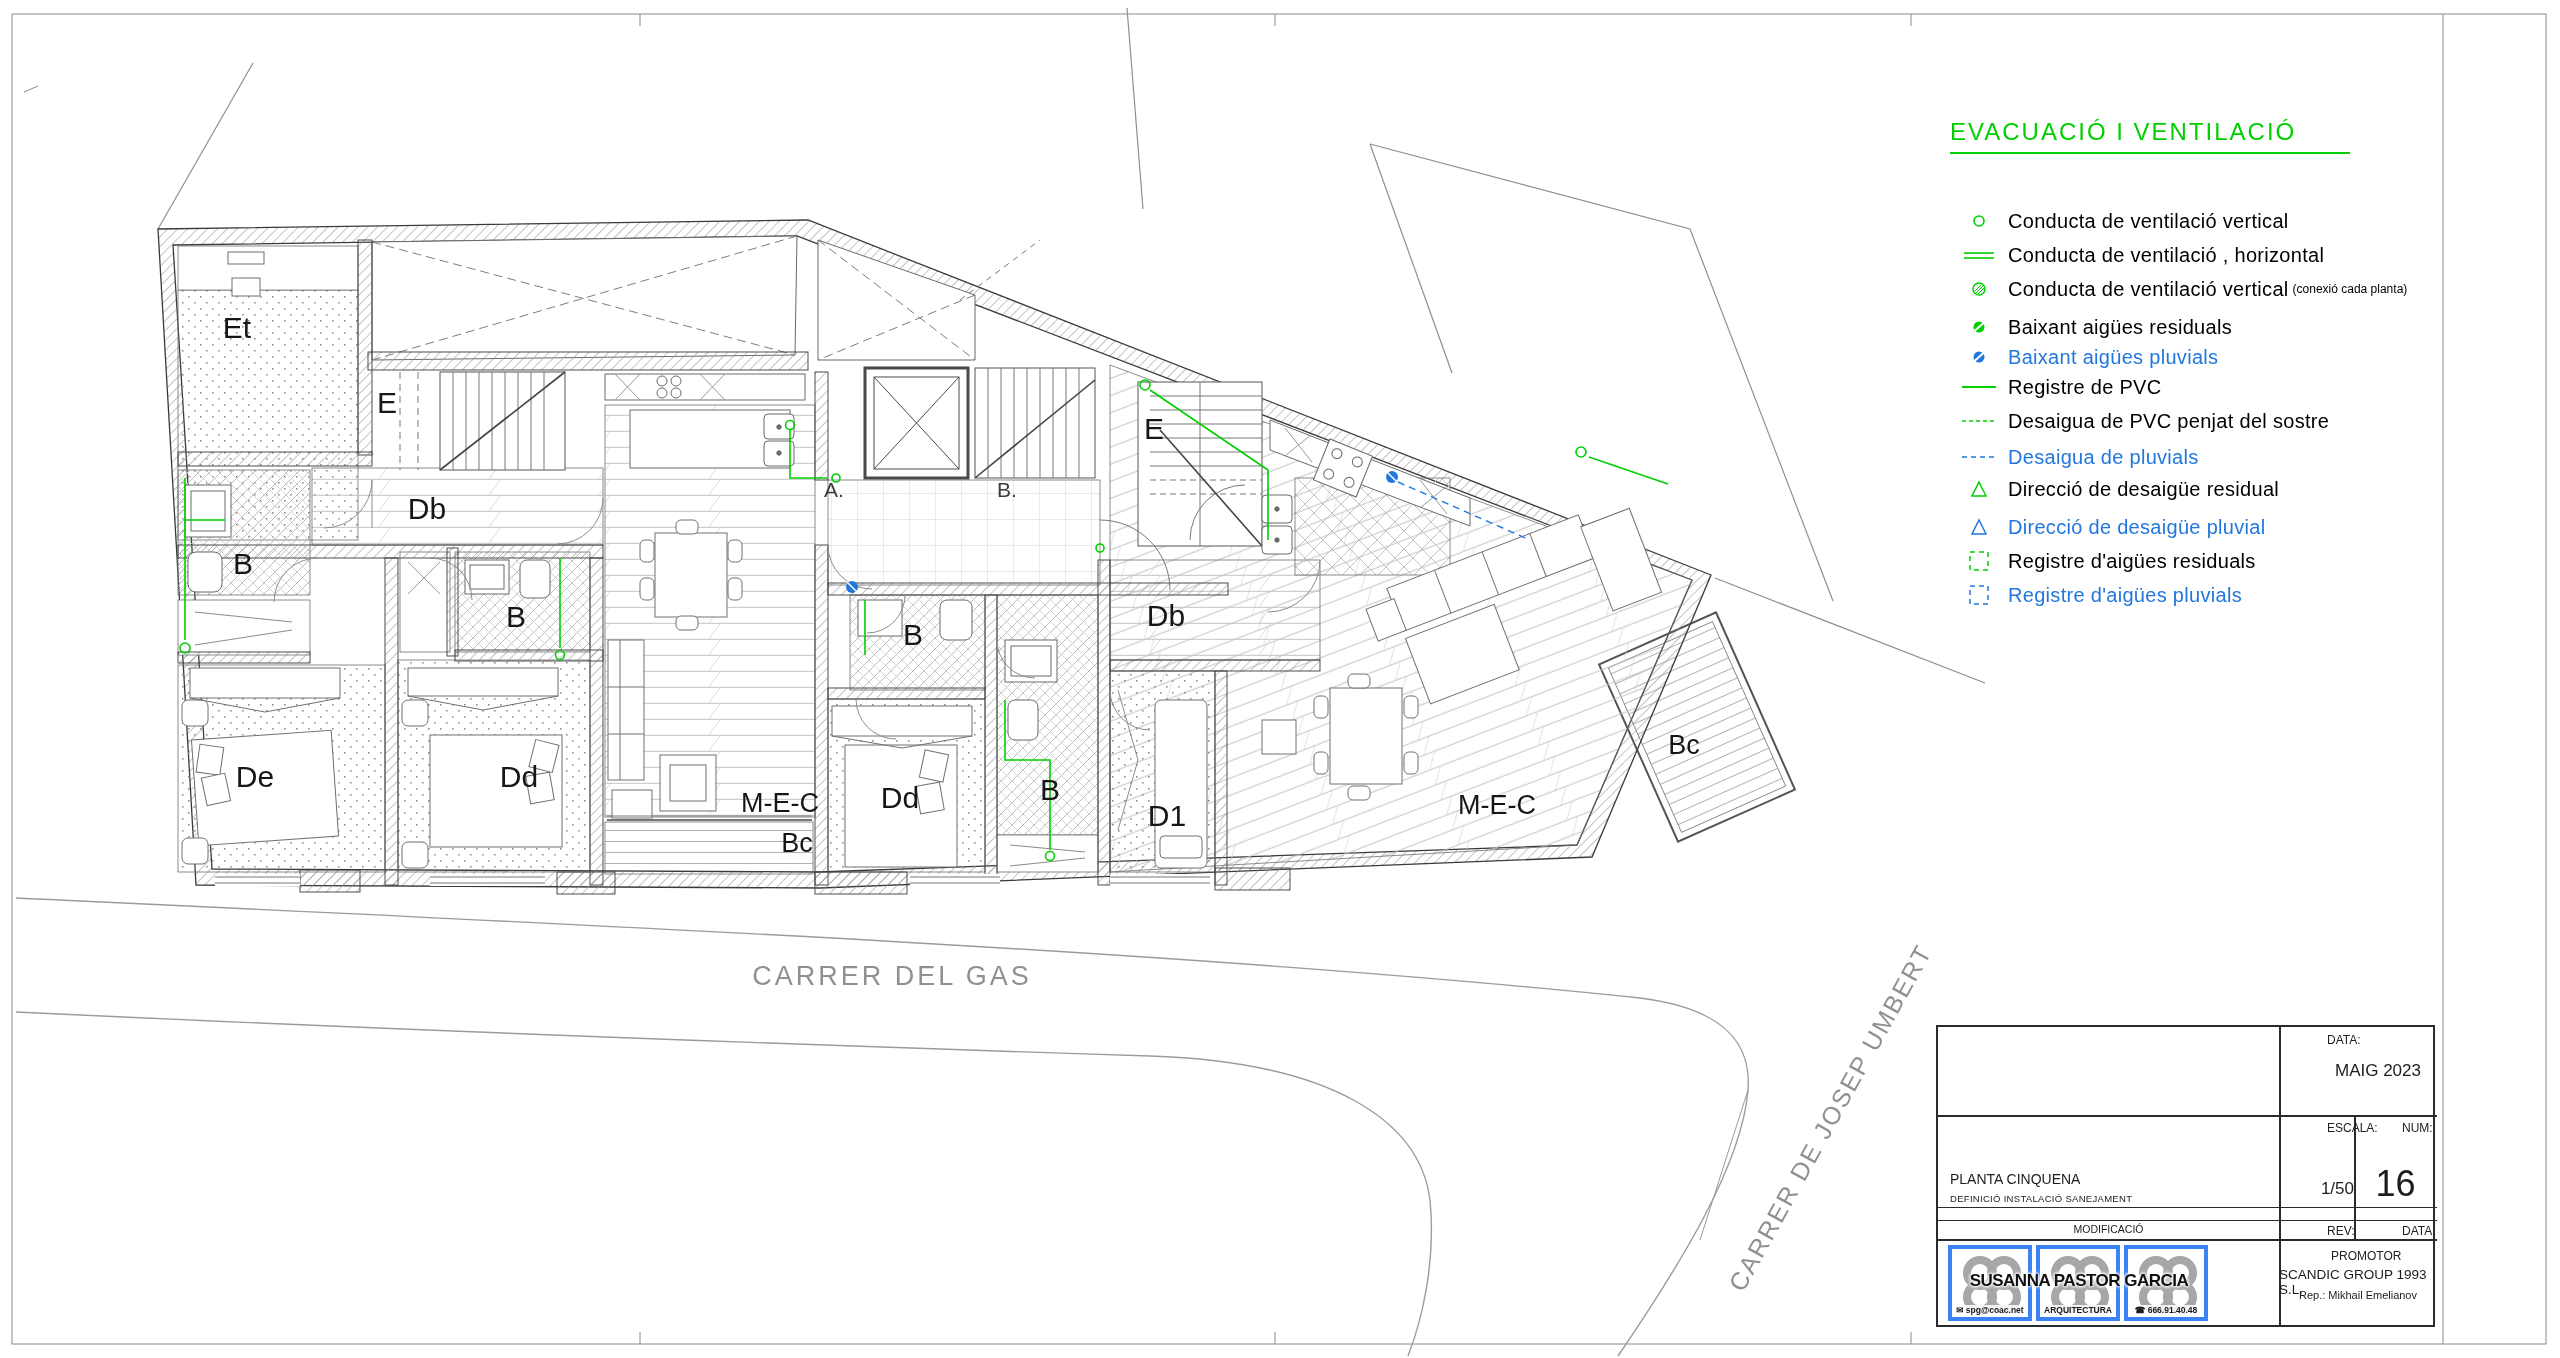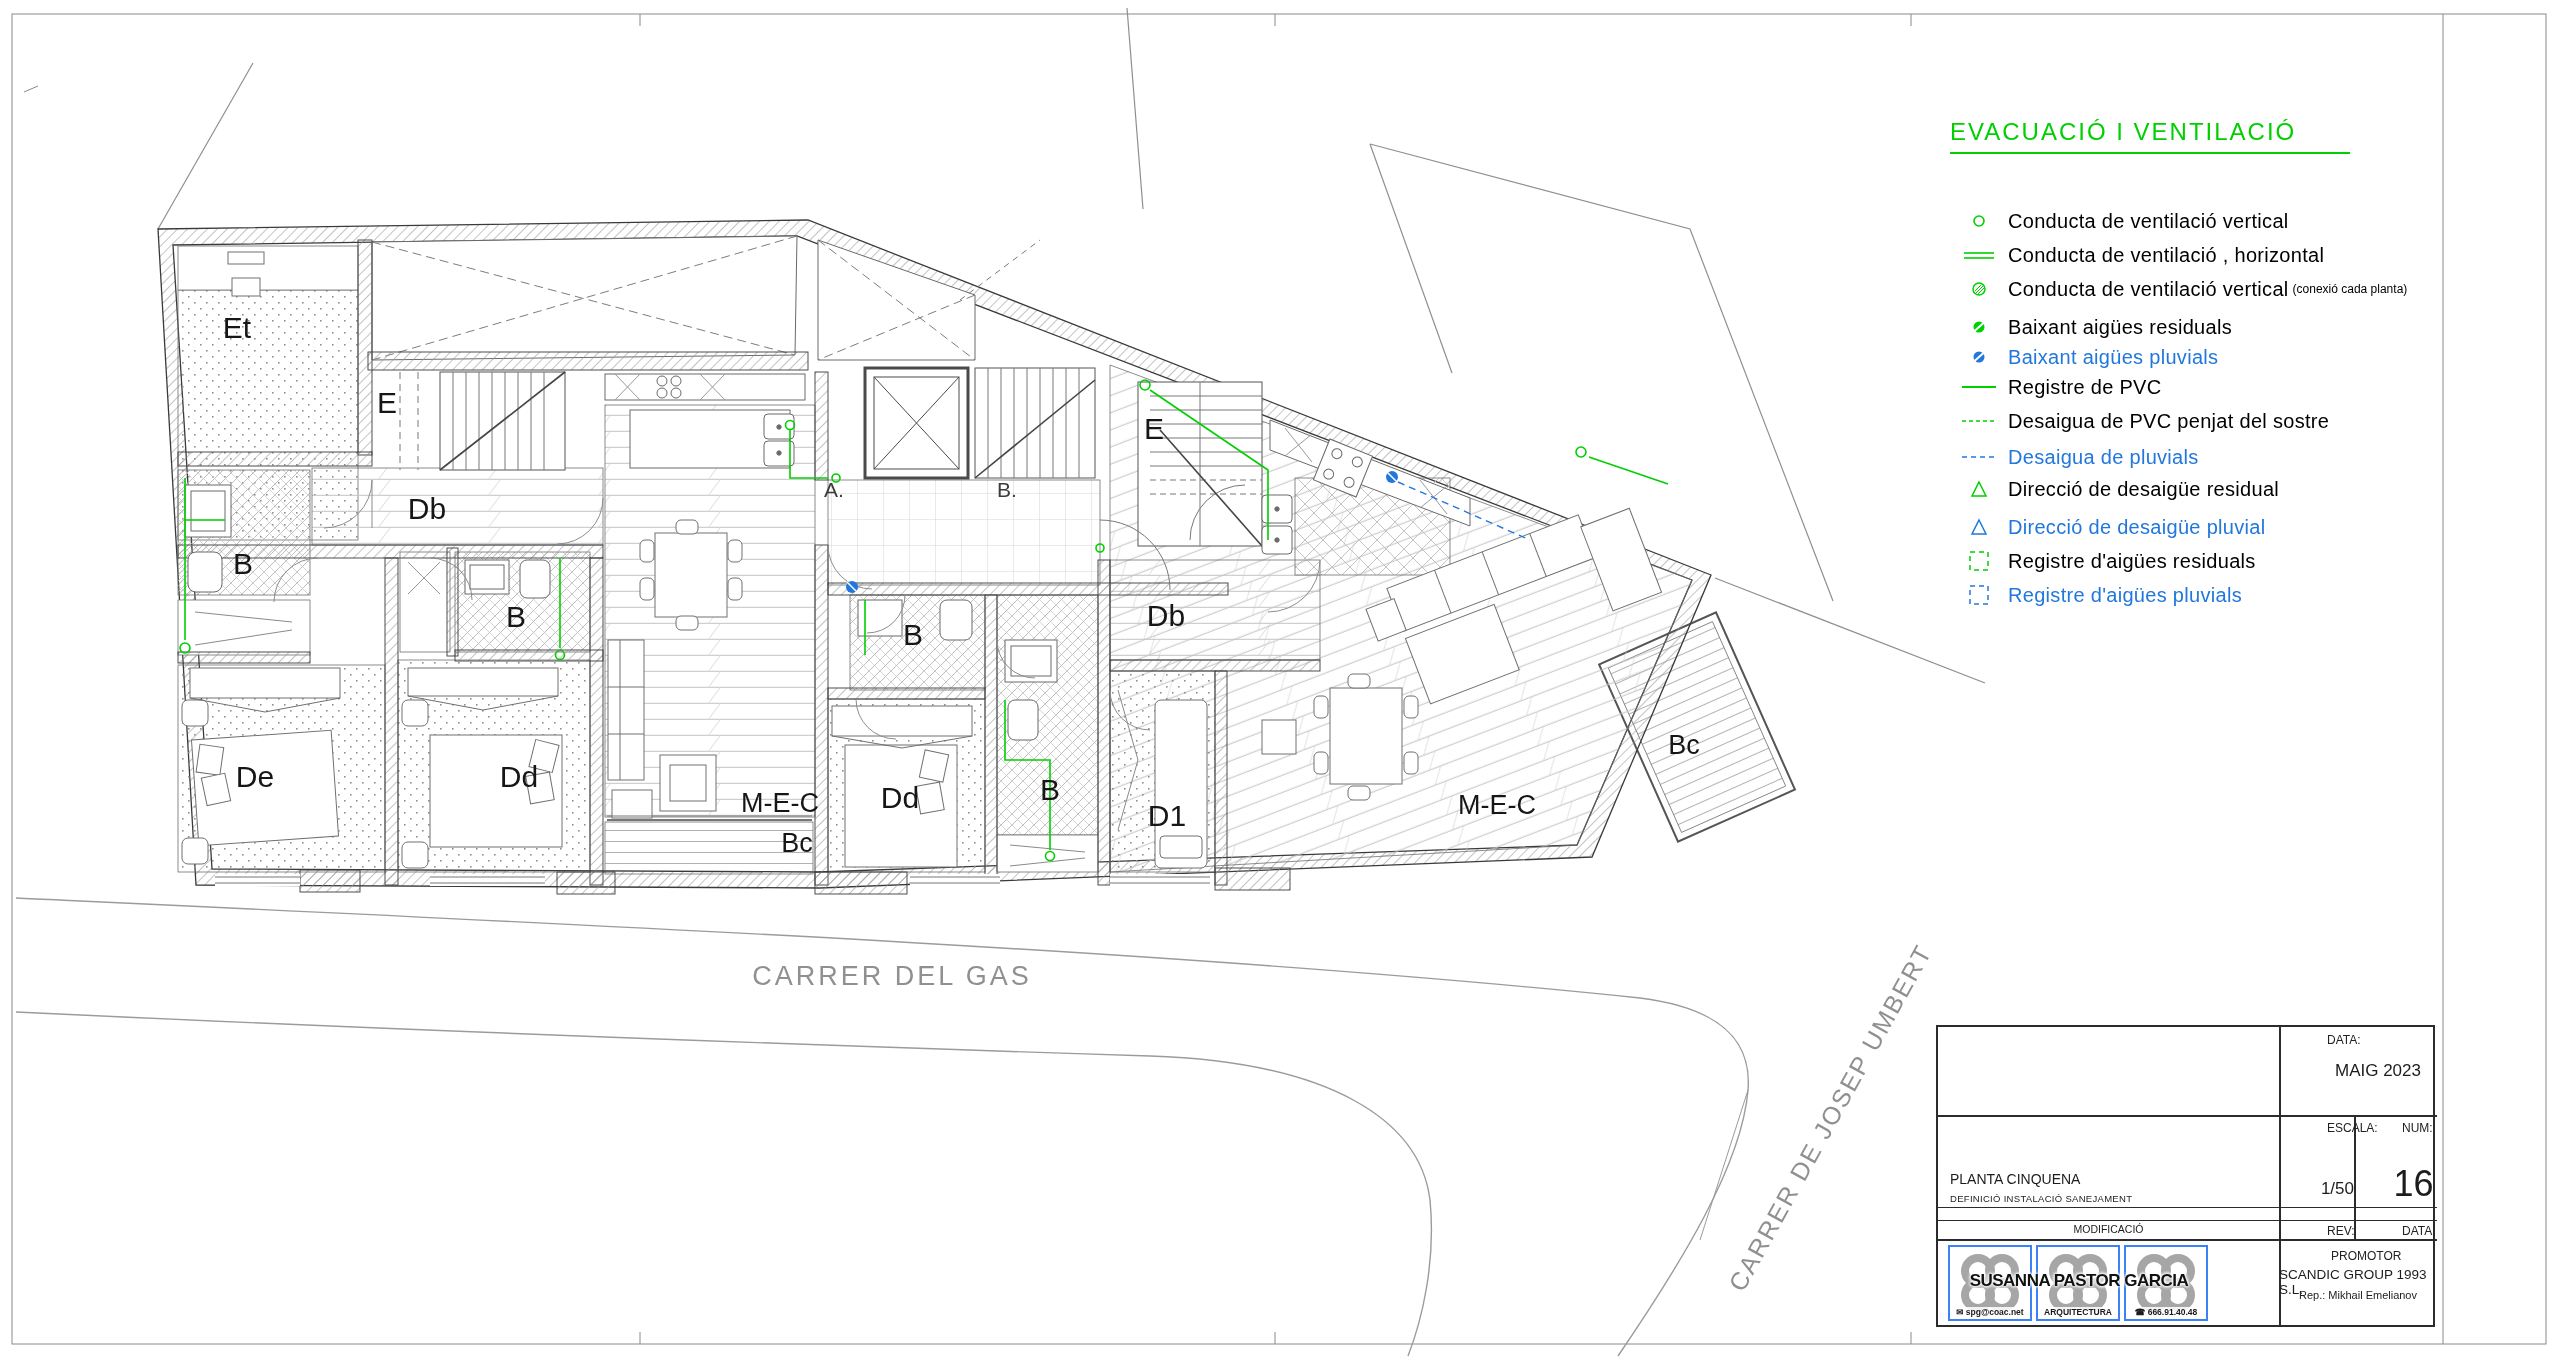--- a/index.html
+++ b/index.html
@@ -21,28 +21,28 @@
   #titleblock{position:absolute;left:1936px;top:1025px;width:499px;height:302px;
               border:2px solid #2b2b2b;box-sizing:border-box;background:#fff;color:#1c1c1c;}
   .tb-line{position:absolute;background:#2b2b2b;}
   .tb-label{position:absolute;font-size:12px;color:#222;padding-left:41px;}
   .tb-project{position:absolute;left:12px;top:22px;width:305px;font-size:12.5px;line-height:1.55;
               text-align:justify;color:#1c1c1c;}
   .tb-maig{position:absolute;left:341px;top:34px;width:158px;text-align:center;font-size:17px;padding-left:20px;}
   .tb-planta{position:absolute;left:12px;top:144px;font-size:14px;}
   .tb-def{position:absolute;left:12px;top:166px;font-size:9.5px;letter-spacing:0.3px;}
   .tb-escala{position:absolute;left:341px;top:152px;width:75px;text-align:right;font-size:17px;}
-  .tb-num{position:absolute;left:416px;top:136px;width:83px;text-align:center;font-size:36px;margin-left:18px;}
+  .tb-num{position:absolute;left:416px;top:136px;width:83px;text-align:center;font-size:36px;}
   .tb-mod{position:absolute;left:0;top:196px;width:341px;text-align:center;font-size:10.5px;}
   .tb-promotor-name{position:absolute;left:341px;top:240px;width:158px;text-align:left;font-size:13.5px;}
   .tb-promotor-rep{position:absolute;left:341px;top:262px;width:158px;text-align:center;font-size:11px;}
 
   
   #logo{position:absolute;left:10px;top:218px;width:262px;height:76px;}
-  .logo-box{position:absolute;top:0;width:84px;height:76px;border:2px solid #3b82f6;box-sizing:border-box;background:#fff;}
+  .logo-box{position:absolute;top:0;width:84px;height:76px;border:4px solid #3b82f6;box-sizing:border-box;background:#fff;}
   .logo-sub{position:absolute;left:0;right:0;bottom:2px;text-align:center;font-size:8.5px;font-weight:bold;
             color:#1a1a1a;background:rgba(255,255,255,.85);white-space:nowrap;}
   .logo-name{position:absolute;left:0;top:26px;width:262px;text-align:center;font-size:17px;font-weight:bold;
              letter-spacing:-0.5px;color:#111;
              text-shadow:0 0 3px #fff,0 0 3px #fff,0 0 4px #fff,0 0 4px #fff;white-space:nowrap;}
 </style>
 </head>
 <body>
 
 <div id="sheet">

